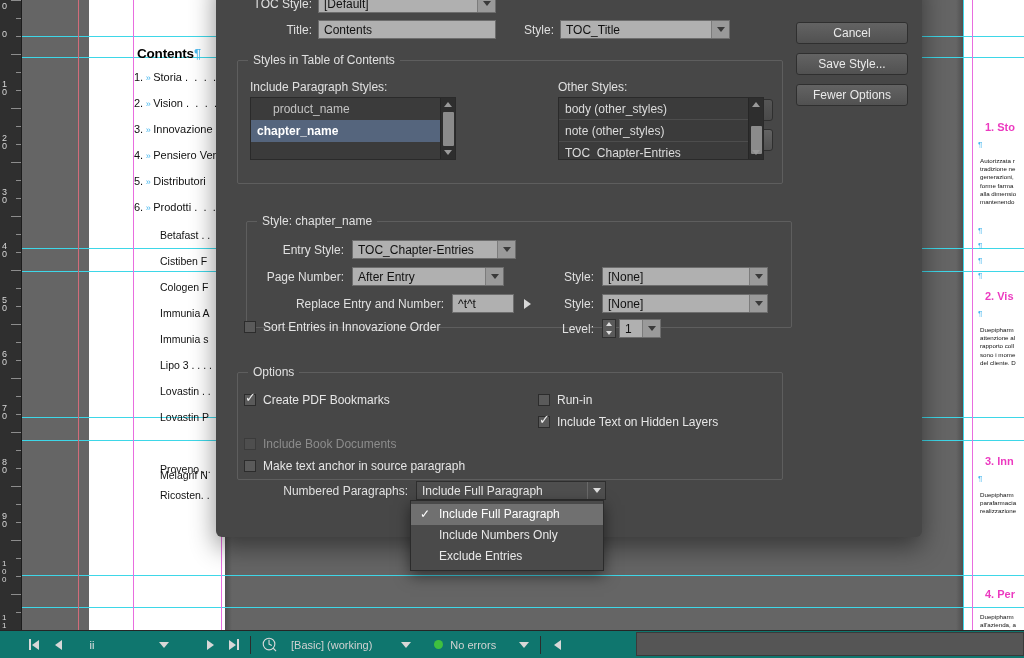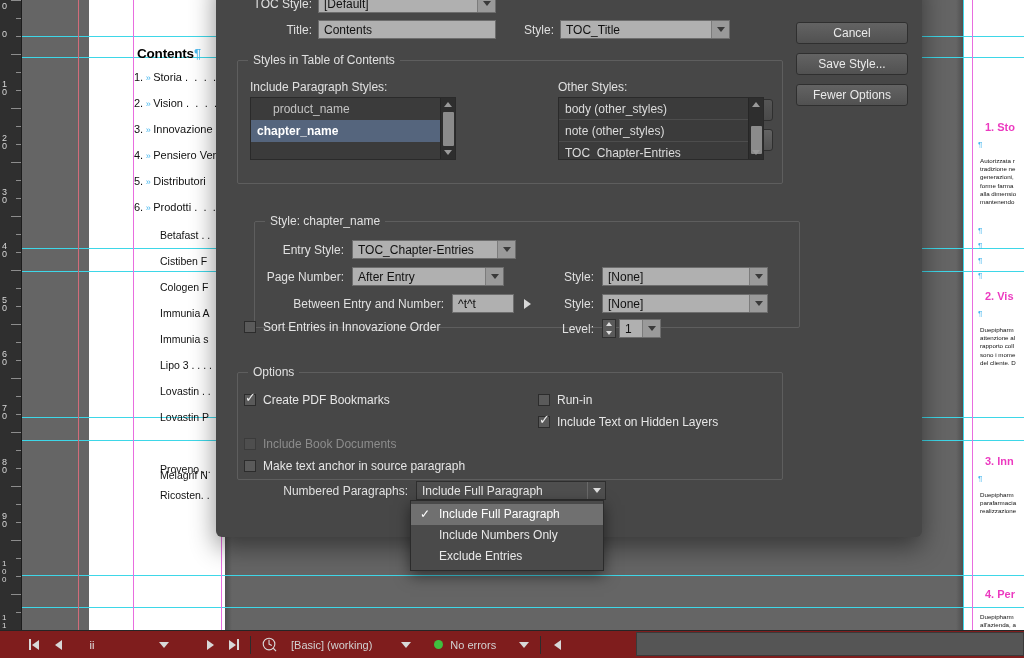--- a/index.html
+++ b/index.html
@@ -43,21 +43,21 @@
   .toc-line .dots { color: #111; letter-spacing: 1.6px; }
   .toc-sub { position: absolute; left: 160px; font-size: 10.5px; color: #111; white-space: nowrap; }
 
   
   .rp-head { position: absolute; left: 985px; font-size: 11px; font-weight: bold; color: #ec3ac0; white-space: nowrap; }
   .rp-body { position: absolute; left: 980px; font-size: 6.2px; color: #111; white-space: nowrap; line-height: 8.2px; }
   .rp-pil { position: absolute; left: 978px; font-size: 8px; color: #49b8ee; }
 
   
   .statusbar { position: absolute; left: 0; top: 630px; width: 1024px; height: 28px;
-               background: #7f1d1d; border-top: 1px solid #252525;
+               background: #0f766e; border-top: 1px solid #252525;
                display: flex; align-items: center; color: #d2d2d2; font-size: 11px; }
   .sb-btn { width: 24px; height: 28px; display: flex; align-items: center; justify-content: center; color: #d8d8d8; }
   .sb-pagefield { width: 44px; text-align: center; font-size: 11px; color: #e2e2e2; }
   .tri-l { width:0;height:0;border-top:5px solid transparent;border-bottom:5px solid transparent;border-right:7px solid #d8d8d8; }
   .tri-r { width:0;height:0;border-top:5px solid transparent;border-bottom:5px solid transparent;border-left:7px solid #d8d8d8; }
   .tri-d { width:0;height:0;border-left:5px solid transparent;border-right:5px solid transparent;border-top:6px solid #d8d8d8; }
   .bar-l { width: 2px; height: 11px; background: #d8d8d8; margin-right: 1px; }
   .bar-r { width: 2px; height: 11px; background: #d8d8d8; margin-left: 1px; }
   .sb-sep { width: 1px; height: 18px; background: #2c2c2c; margin: 0 4px; }
   .green-dot { width: 9px; height: 9px; border-radius: 50%; background: #3fc03f; margin-right: 7px; }
@@ -396,21 +396,21 @@
         <div class="arr">
             <div class="up"></div>
           </div>
         <div class="thumb" style="top:28px; height:28px;"></div>
         <div class="arr" style="position:absolute; bottom:0; left:0; right:0;">
             <div class="dn"></div>
           </div>
       </div>
     </div>
 
-    <div class="group" style="left:38px; top:249px; width:546px; height:107px;">
+    <div class="group" style="left:30px; top:249px; width:546px; height:107px;">
       <div class="group-title">Style: chapter_name</div>
     </div>
 
     <div class="row" style="left:34px; top:268px;">
       <div class="lbl" style="width:94px;">Entry Style:</div>
       <div class="ddl" style="width:164px; margin-left:8px;">
         <span>TOC_Chapter-Entries</span>
         <span class="arrowbox">
             <i></i>
           </span>
@@ -431,21 +431,21 @@
       <div class="lbl" style="width:40px;">Style:</div>
       <div class="ddl" style="width:166px; margin-left:8px;">
         <span>[None]</span>
         <span class="arrowbox">
             <i></i>
           </span>
       </div>
     </div>
 
     <div class="row" style="left:34px; top:322px;">
-      <div class="lbl" style="width:194px;">Between Entry and Number:</div>
+      <div class="lbl" style="width:194px;">Replace Entry and Number:</div>
       <div class="txtfield" style="width:62px; margin-left:8px;">
         <span>^t^t</span>
       </div>
       <div class="solid-tri-r" style="margin-left:10px;"></div>
     </div>
 
     <div class="row" style="left:338px; top:322px;">
       <div class="lbl" style="width:40px;">Style:</div>
       <div class="ddl" style="width:166px; margin-left:8px;">
         <span>[None]</span>

